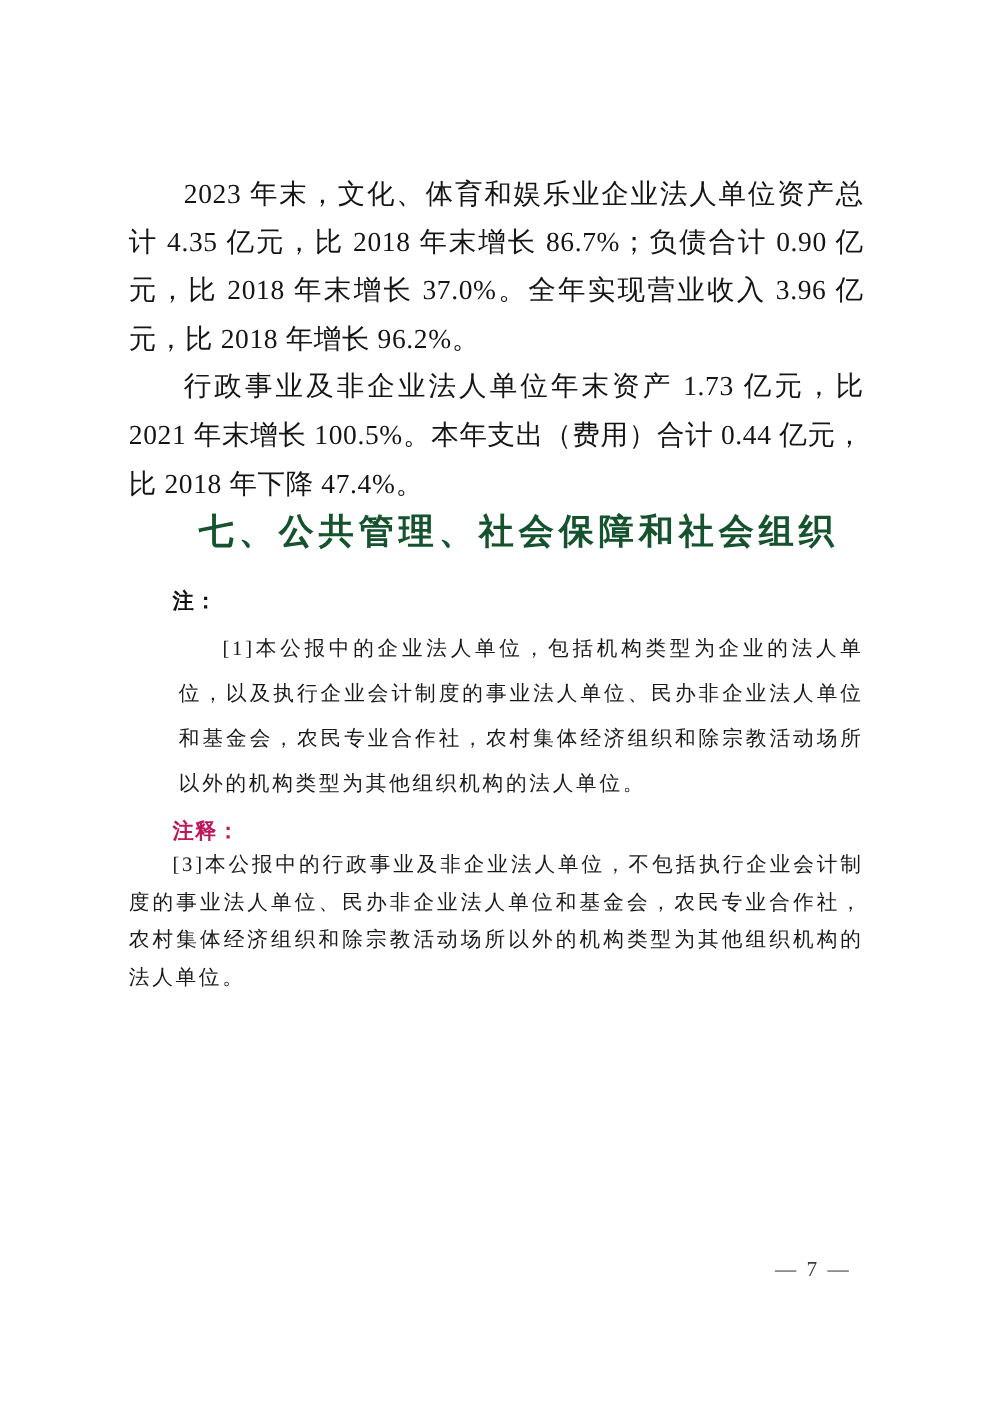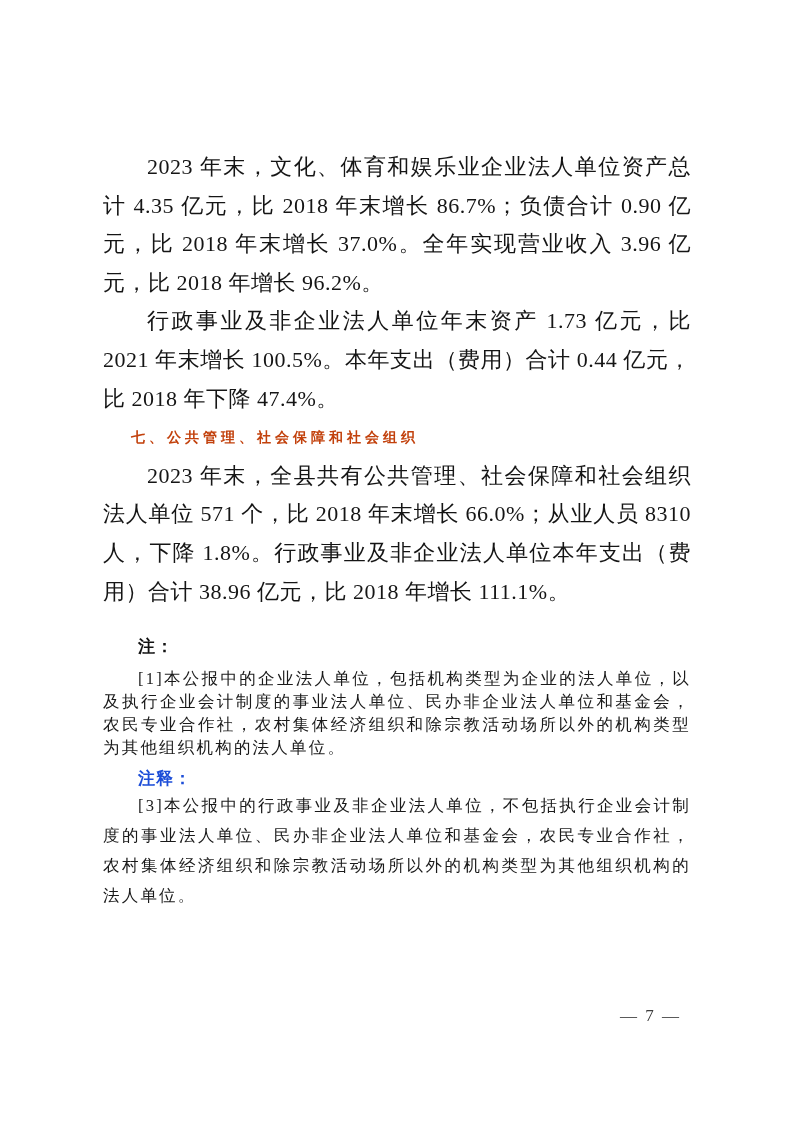--- a/index.html
+++ b/index.html
@@ -12,72 +12,73 @@
     width: 793px;
     height: 1122px;
     background: #ffffff;
     overflow: hidden;
     font-family: "Liberation Serif", "DejaVu Serif", serif;
     color: #151515;
   }
   .content {
     position: absolute;
     left: 103px;
-    top: 148px;
+    top: 136px;
     width: 588px;
   }
   .body-text {
     margin: 0;
     font-size: 22px;
     line-height: 38.6px;
     text-align: justify;
     text-indent: 2em;
     letter-spacing: 0.5px;
   }
   .section-heading {
     margin: 0;
     font-family: "Liberation Sans", "DejaVu Sans", sans-serif;
     font-weight: bold;
-    font-size: 14px;
+    font-size: 28px;
     line-height: 38.6px;
     text-indent: 2em;
     letter-spacing: 4px;
-    color: #c2410c;
+    color: #14532d;
   }
   .note-label {
     margin: 24px 0 0 0;
     font-family: "Liberation Sans", "DejaVu Sans", sans-serif;
     font-weight: bold;
     font-size: 17px;
     line-height: 24px;
     text-indent: 35px;
     letter-spacing: 1px;
     color: #111111;
   }
   .footnote-label {
     margin: 10px 0 0 0;
     font-family: "Liberation Sans", "DejaVu Sans", sans-serif;
     font-weight: bold;
     font-size: 17px;
     line-height: 20px;
     text-indent: 35px;
     letter-spacing: 1px;
-    color: #1d4ed8;
+    color: #be185d;
   }
   .note-text {
     margin: 0;
     font-size: 16.5px;
     text-align: justify;
     text-indent: 35px;
     letter-spacing: 2.2px;
     color: #1a1a1a;
   }
   .note-text.loose {
     margin-top: 8px;
-    line-height: 23px;
+    line-height: 36px;
+    margin-left: 40px;
   }
   .note-text.tight {
     margin-top: 2px;
     line-height: 30px;
   }
   .page-number {
     position: absolute;
     top: 1006px;
     right: 112px;
     font-size: 17px;
@@ -91,21 +92,20 @@
 
 <div class="page">
   <div class="content">
 
     <p class="body-text">2023 年末，文化、体育和娱乐业企业法人单位资产总计 4.35 亿元，比 2018 年末增长 86.7%；负债合计 0.90 亿元，比 2018 年末增长 37.0%。全年实现营业收入 3.96 亿元，比 2018 年增长 96.2%。</p>
 
     <p class="body-text">行政事业及非企业法人单位年末资产 1.73 亿元，比 2021 年末增长 100.5%。本年支出（费用）合计 0.44 亿元，比 2018 年下降 47.4%。</p>
 
     <h2 class="section-heading">七、公共管理、社会保障和社会组织</h2>
 
-    <p class="body-text">2023 年末，全县共有公共管理、社会保障和社会组织法人单位 571 个，比 2018 年末增长 66.0%；从业人员 8310 人，下降 1.8%。行政事业及非企业法人单位本年支出（费用）合计 38.96 亿元，比 2018 年增长 111.1%。</p>
 
     <p class="note-label">注：</p>
 
     <p class="note-text loose">[1]本公报中的企业法人单位，包括机构类型为企业的法人单位，以及执行企业会计制度的事业法人单位、民办非企业法人单位和基金会，农民专业合作社，农村集体经济组织和除宗教活动场所以外的机构类型为其他组织机构的法人单位。</p>
 
     <p class="footnote-label">注释：</p>
 
     <p class="note-text tight">[3]本公报中的行政事业及非企业法人单位，不包括执行企业会计制度的事业法人单位、民办非企业法人单位和基金会，农民专业合作社，农村集体经济组织和除宗教活动场所以外的机构类型为其他组织机构的法人单位。</p>
 
   </div>

